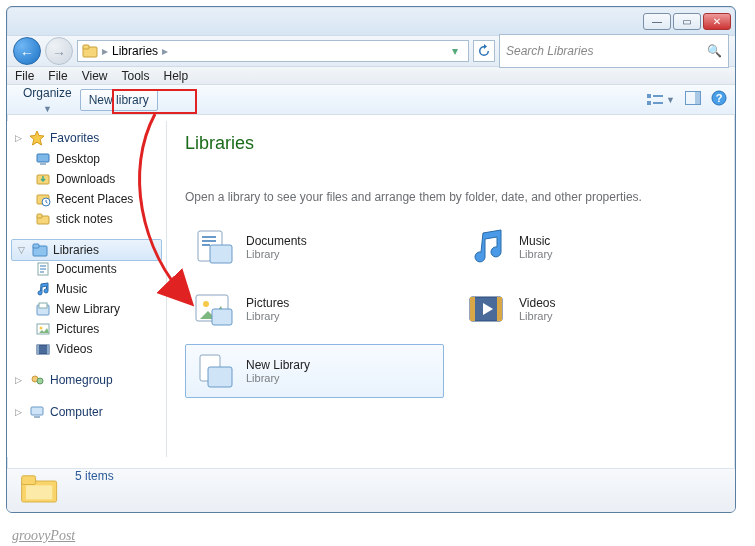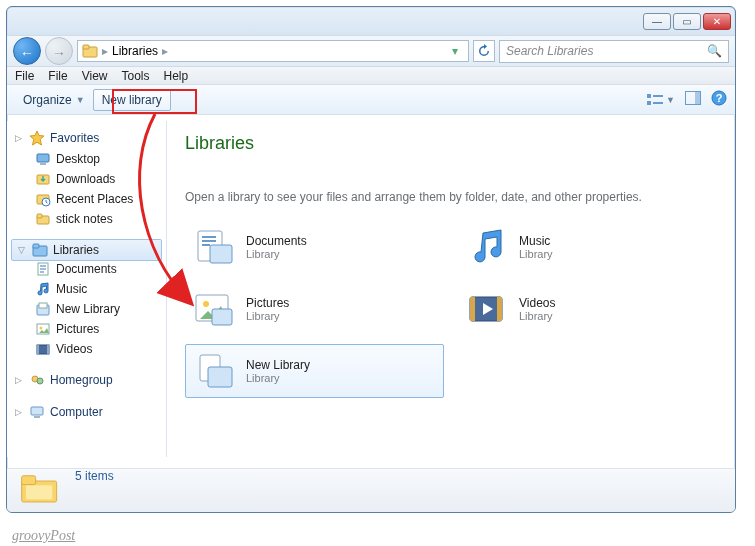--- a/index.html
+++ b/index.html
@@ -9,25 +9,25 @@
 .titlebar .btn { width: 28px; height: 17px; border: 1px solid #7b8fa6; border-radius: 3px; background: linear-gradient(#f6f9fc,#e1ebf5); display: flex; align-items: center; justify-content: center; font-size: 10px; color: #3a4b60; cursor: pointer; }
 .titlebar .btn.close { background: linear-gradient(#e99,#c33); color: #fff; border-color: #a33; }
 .navbar { height: 32px; background: linear-gradient(#f3f7fb,#e3ecf5); display: flex; align-items: center; padding: 0 6px; gap: 4px; border-top: 1px solid #cfdbe8; border-bottom: 1px solid #cfdbe8; }
 .nav-circ { width: 28px; height: 28px; border-radius: 50%; display: flex; align-items: center; justify-content: center; font-size: 14px; }
 .nav-back { background: radial-gradient(circle at 30% 30%, #6fb6f4, #1b72c6); color: #fff; border: 1px solid #2a6aa8; }
 .nav-fwd { background: radial-gradient(circle at 30% 30%, #eef2f6, #cfd7e0); color: #8a96a4; border: 1px solid #b8c3cf; }
 .addr { flex: 1; height: 22px; border: 1px solid #a9bdd0; background: #fff; display: flex; align-items: center; padding: 0 4px; font-size: 12px; gap: 4px; }
 .addr .seg-sep { color: #8a98a8; }
 .addr-drop { width: 18px; text-align: center; color: #5a7; }
 .addr-refresh { width: 22px; height: 22px; border: 1px solid #a9bdd0; background: #fff; display: flex; align-items: center; justify-content: center; color: #2a72b6; }
-.search { width: 230px; height: 23px; border: 1px solid #a9bdd0; background: #fff; display: flex; align-items: center; padding: 0 6px; font-size: 12px; color: #888; font-style: italic; gap: 6px; }
+.search { width: 230px; height: 34px; border: 1px solid #a9bdd0; background: #fff; display: flex; align-items: center; padding: 0 6px; font-size: 12px; color: #888; font-style: italic; gap: 6px; }
 .search .sicon { margin-left: auto; color: #6a87a4; font-style: normal; }
 .menubar { height: 18px; background: linear-gradient(#f3f6f9,#e6ecf2); display: flex; align-items: center; padding: 0 8px; font-size: 12px; gap: 14px; border-bottom: 1px solid #d6dee6; color: #222; }
 .toolbar { height: 30px; background: linear-gradient(#f7fbff,#e6f0fa); display: flex; align-items: center; padding: 0 8px; font-size: 12px; border-bottom: 1px solid #d6dee6; position: relative; }
-.toolbar .tbtn { padding: 3px 8px; display: flex; align-items: center; gap: 4px; color: #1a3a5b; cursor: pointer; }
+.toolbar .tbtn { padding: 3px 8px; display: flex; align-items: center; gap: 4px; color: #1a3a5b; cursor: pointer; flex-direction: column; }
 .toolbar .tbtn.sel { background: linear-gradient(#fefeff,#eaf3fc); border: 1px solid #9bb9d6; border-radius: 2px; }
 .tool-right { margin-left: auto; display: flex; gap: 10px; align-items: center; color: #3a6a9a; }
 .hl-box { position: absolute; border: 2px solid #e02222; pointer-events: none; z-index: 50; }
 .body-area { position: absolute; top: 114px; bottom: 55px; left: 0; right: 0; display: flex; }
 .sidebar { width: 160px; border-right: 1px solid #dde5ec; overflow-y: auto; background: #fff; font-size: 12px; padding: 6px 2px; position: relative; }
 .sidebar::-webkit-scrollbar { width: 15px; }
 .sidebar::-webkit-scrollbar-track { background: #f0f3f7; border-left: 1px solid #dfe5eb; }
 .sidebar::-webkit-scrollbar-thumb { background: linear-gradient(#e1e8f0,#c7d3e0); border: 1px solid #b4c2d1; border-radius: 2px; }
 .grp-hdr { display: flex; align-items: center; gap: 5px; padding: 3px 6px; color: #1a3a6a; cursor: pointer; }
 .grp-hdr .tw { width: 9px; color: #888; font-size: 9px; }

